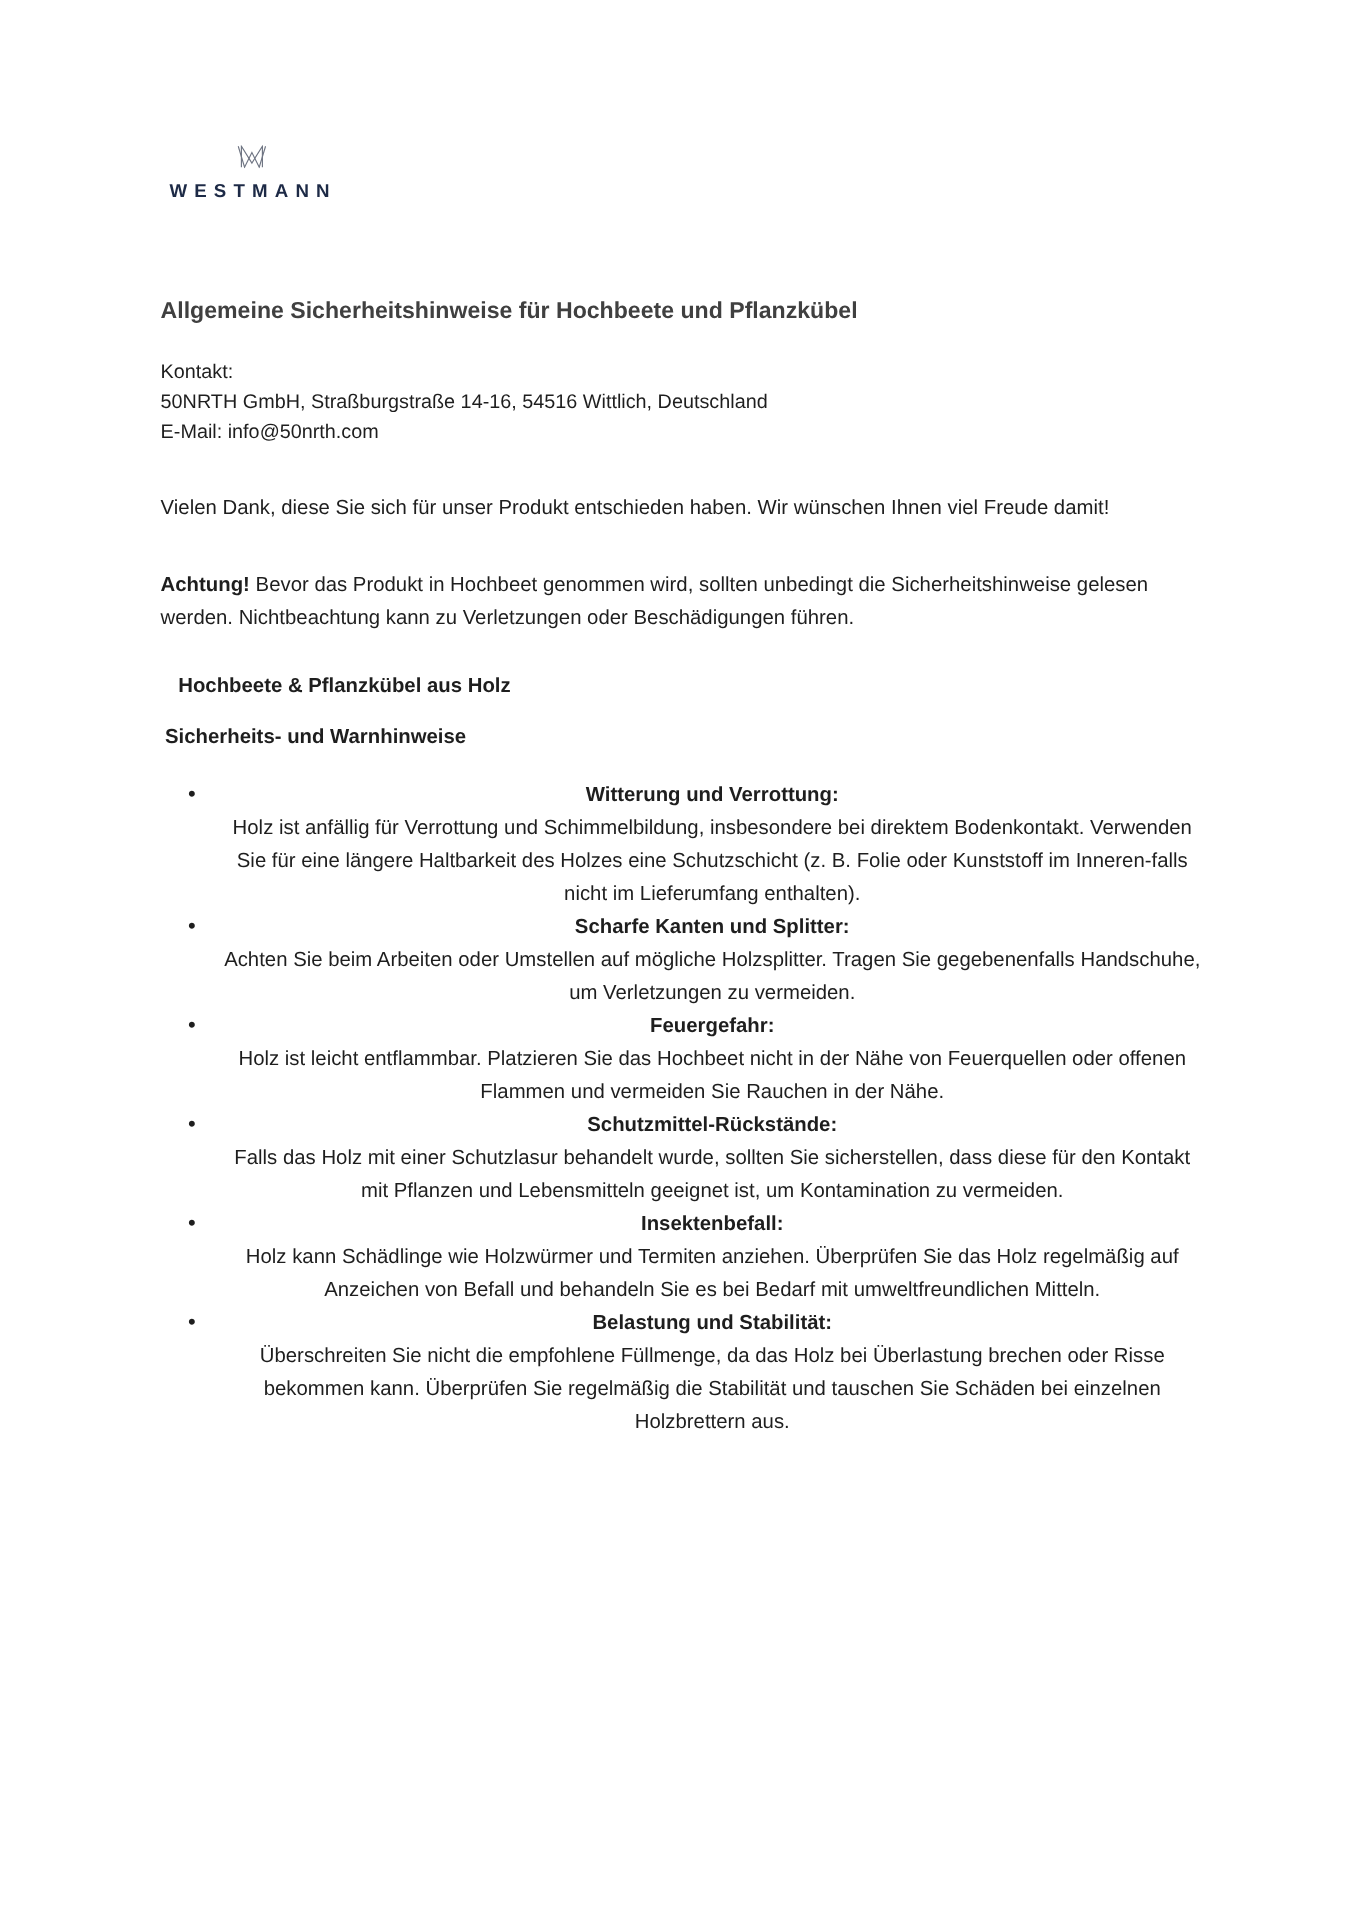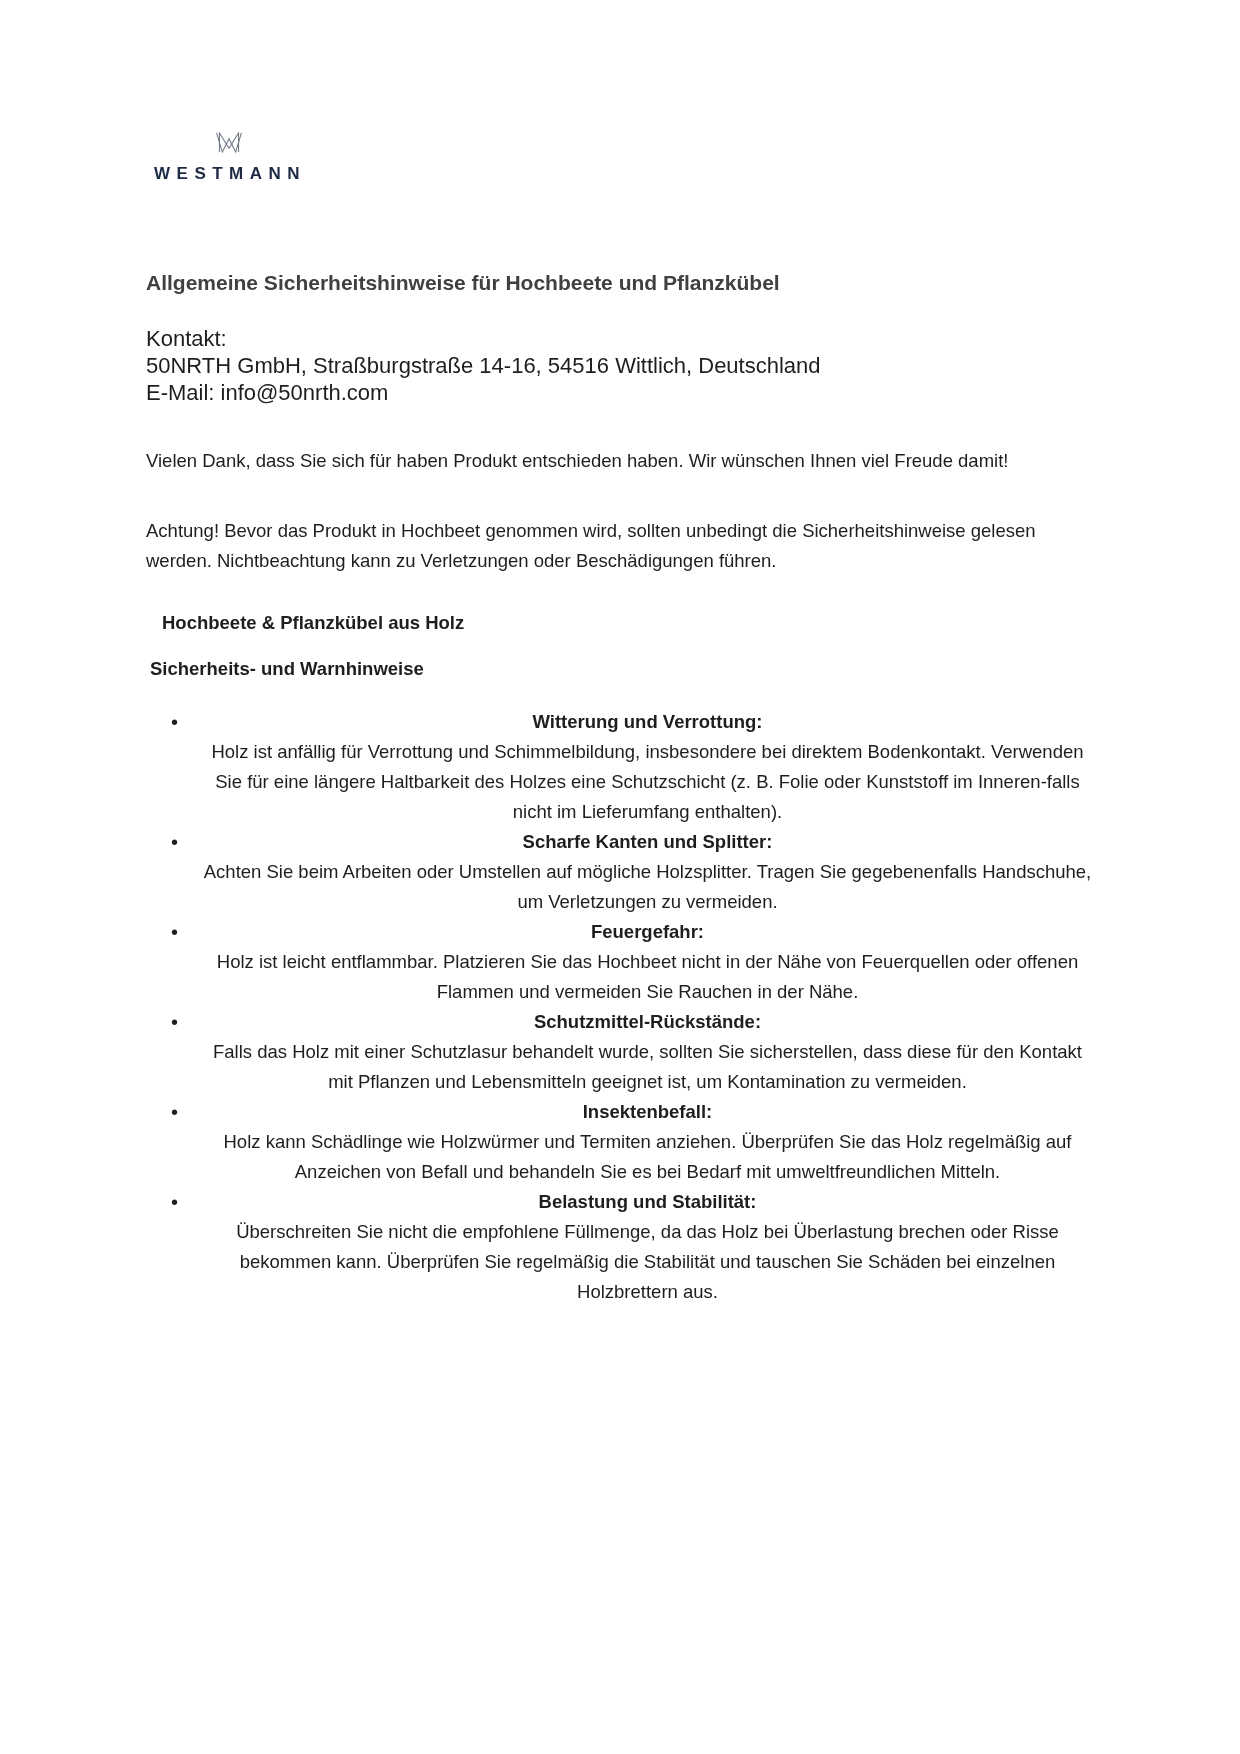--- a/index.html
+++ b/index.html
@@ -44,35 +44,35 @@
     font-size: 21px;
     line-height: 28px;
     font-weight: 700;
     margin: 80px 0 0 0;
     color: #404040;
   }
 
   
   .contact {
     margin-top: 28px;
-    font-size: 22px;
+    font-size: 18px;
     line-height: 27px;
   }
   .contact p { margin: 0; }
 
   
   p.intro {
     margin: 40px 0 0 0;
     max-width: 942px;
   }
   p.warning {
     margin: 40px 0 0 0;
     max-width: 946px;
   }
-  p.warning strong { font-weight: 400; }
+  p.warning strong { font-weight: 700; }
 
   
   .section-head { margin-top: 32px; }
   .section-head h2 {
     font-size: 18.5px;
     line-height: 30px;
     font-weight: 700;
     margin: 16px;
   }
   .section-head p { margin: 4px; font-weight: bold; }
@@ -115,21 +115,21 @@
   </header>
 
   <h1 class="doc-title">Allgemeine Sicherheitshinweise für Hochbeete und Pflanzkübel</h1>
 
   <div class="contact">
     <p>Kontakt:</p>
     <p>50NRTH GmbH, Straßburgstraße 14-16, 54516 Wittlich, Deutschland</p>
     <p>E-Mail: info@50nrth.com</p>
   </div>
 
-  <p class="intro">Vielen Dank, dass Sie sich für haben Produkt entschieden haben. Wir wünschen Ihnen viel Freude damit!</p>
+  <p class="intro">Vielen Dank, diese Sie sich für unser Produkt entschieden haben. Wir wünschen Ihnen viel Freude damit!</p>
 
   <p class="warning"><strong>Achtung!</strong> <span>Bevor das Produkt in Hochbeet genommen wird, sollten unbedingt die Sicherheitshinweise gelesen werden. Nichtbeachtung kann zu Verletzungen oder Beschädigungen führen.</span></p>
 
   <div class="section-head">
     <h2>Hochbeete &amp; Pflanzkübel aus Holz</h2>
     <p>Sicherheits- und Warnhinweise</p>
   </div>
 
   <ul class="bullets">
     <li>

